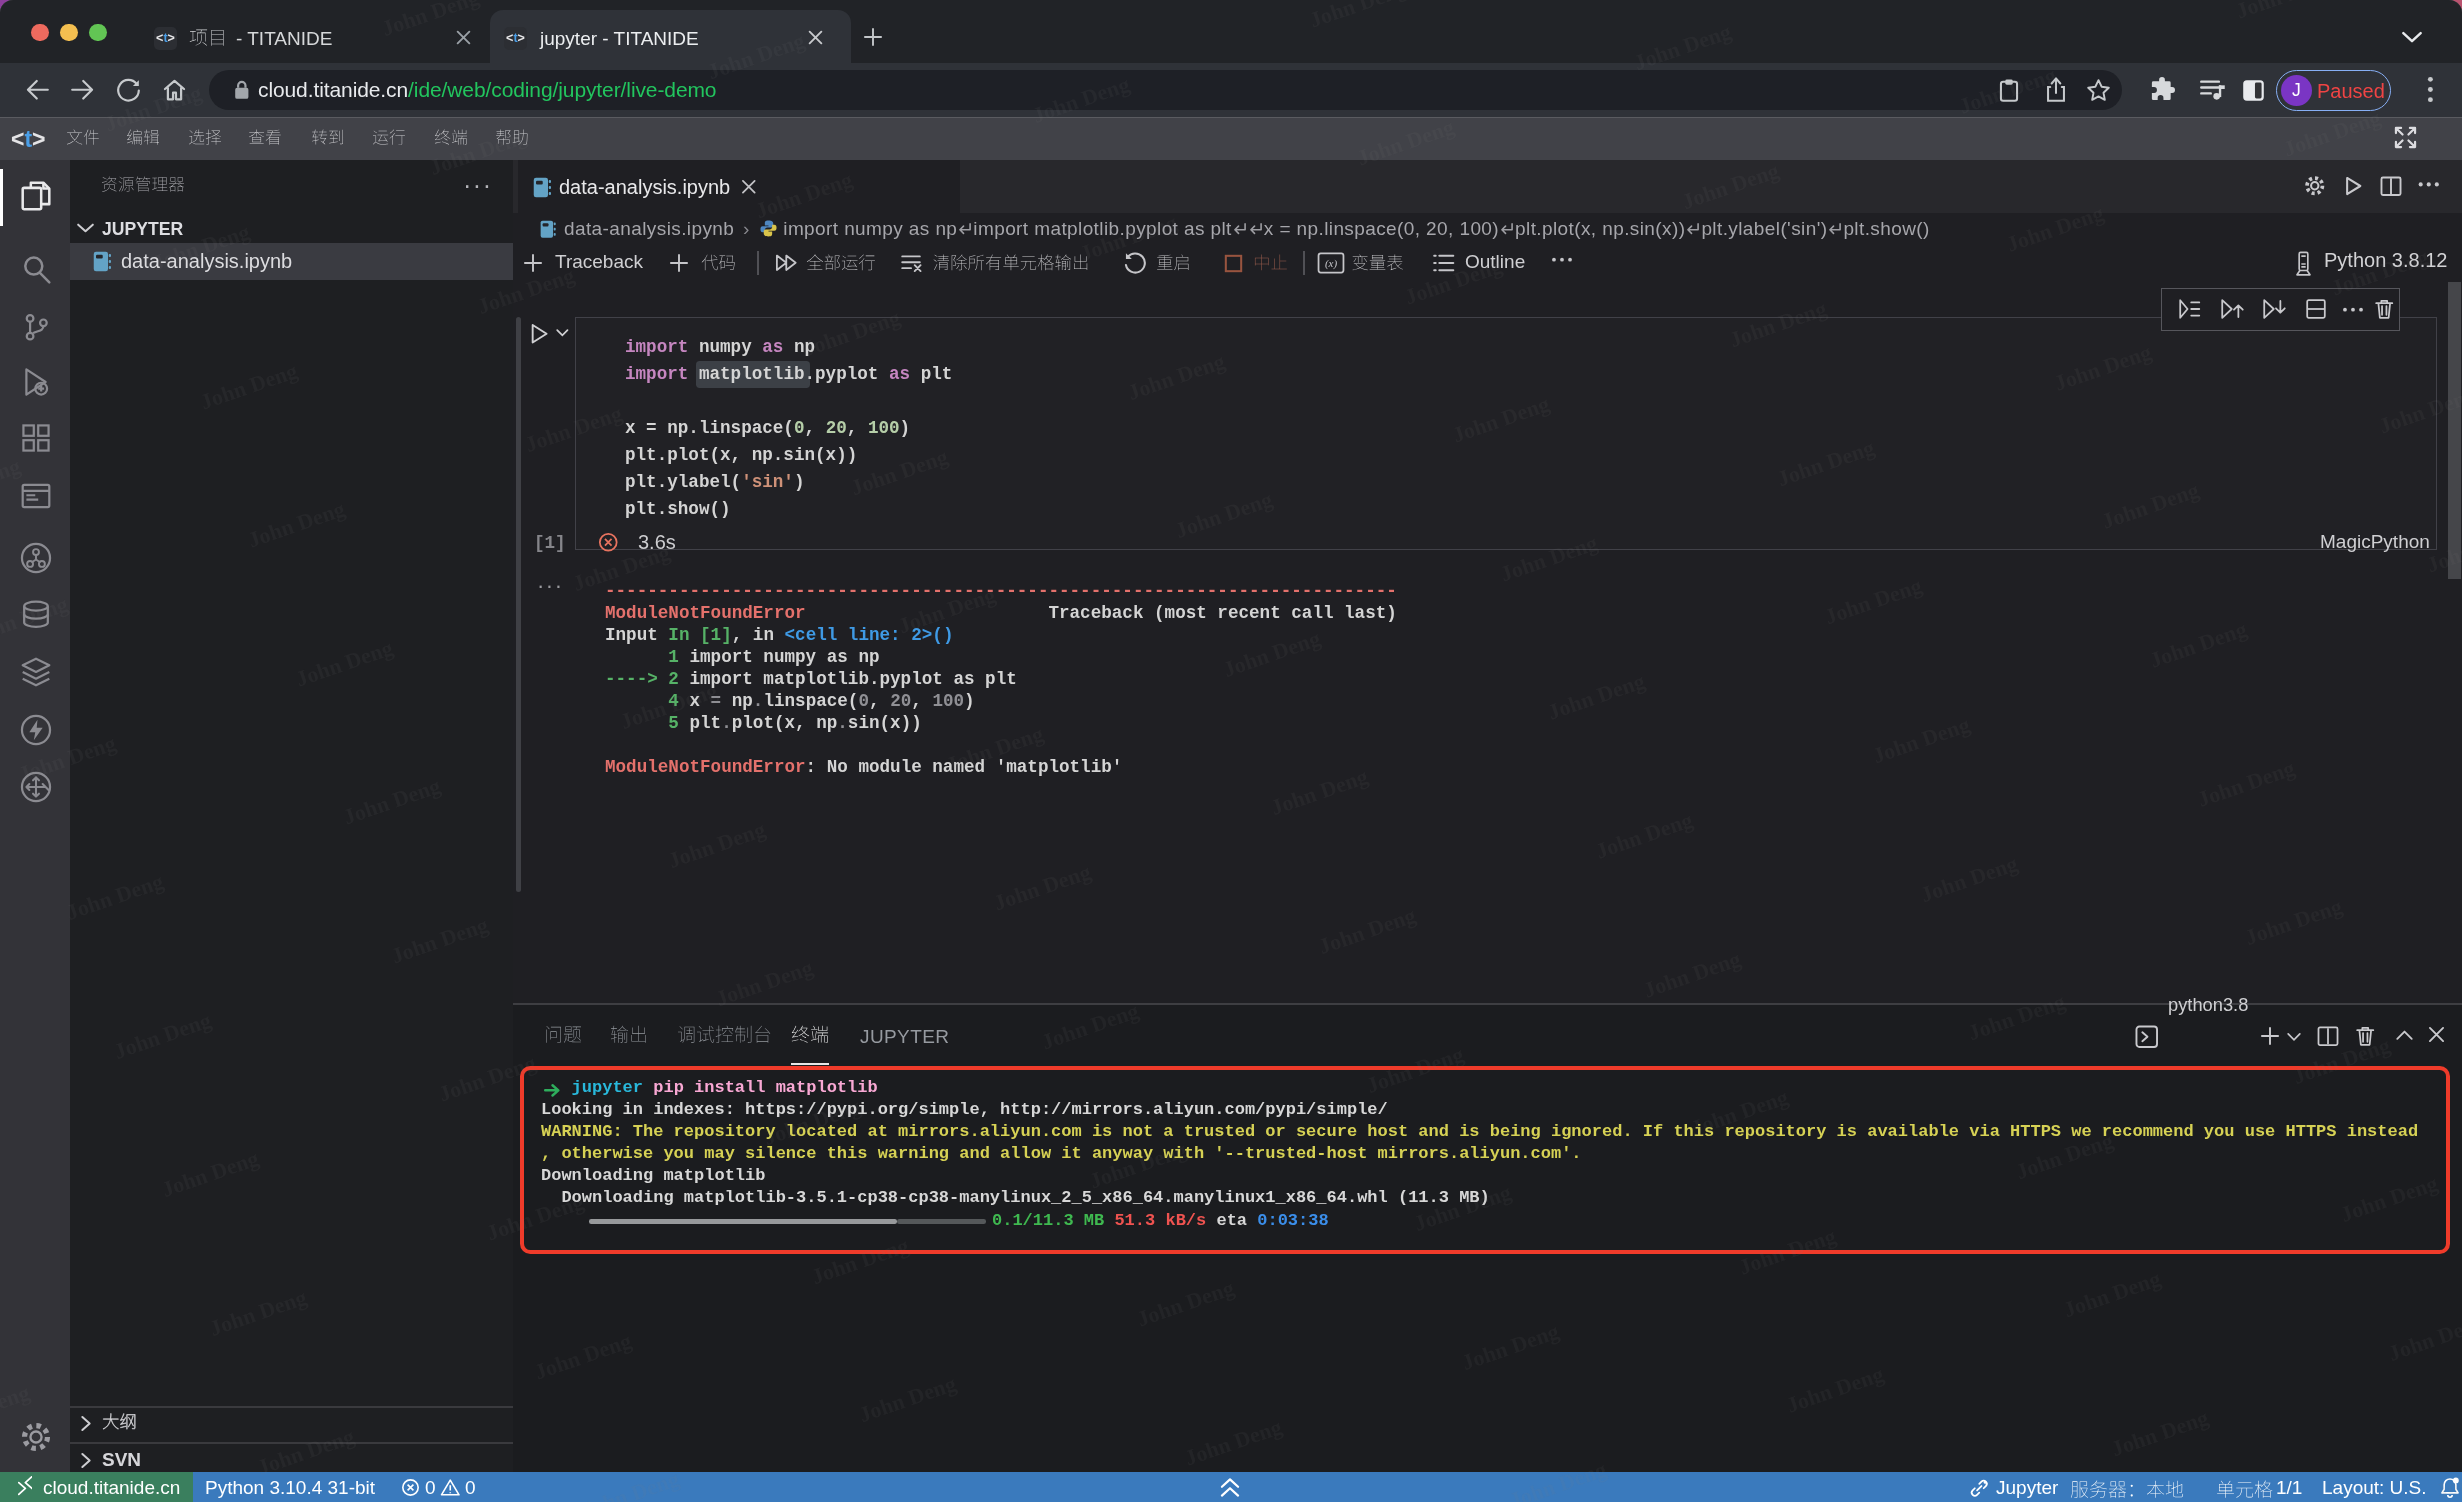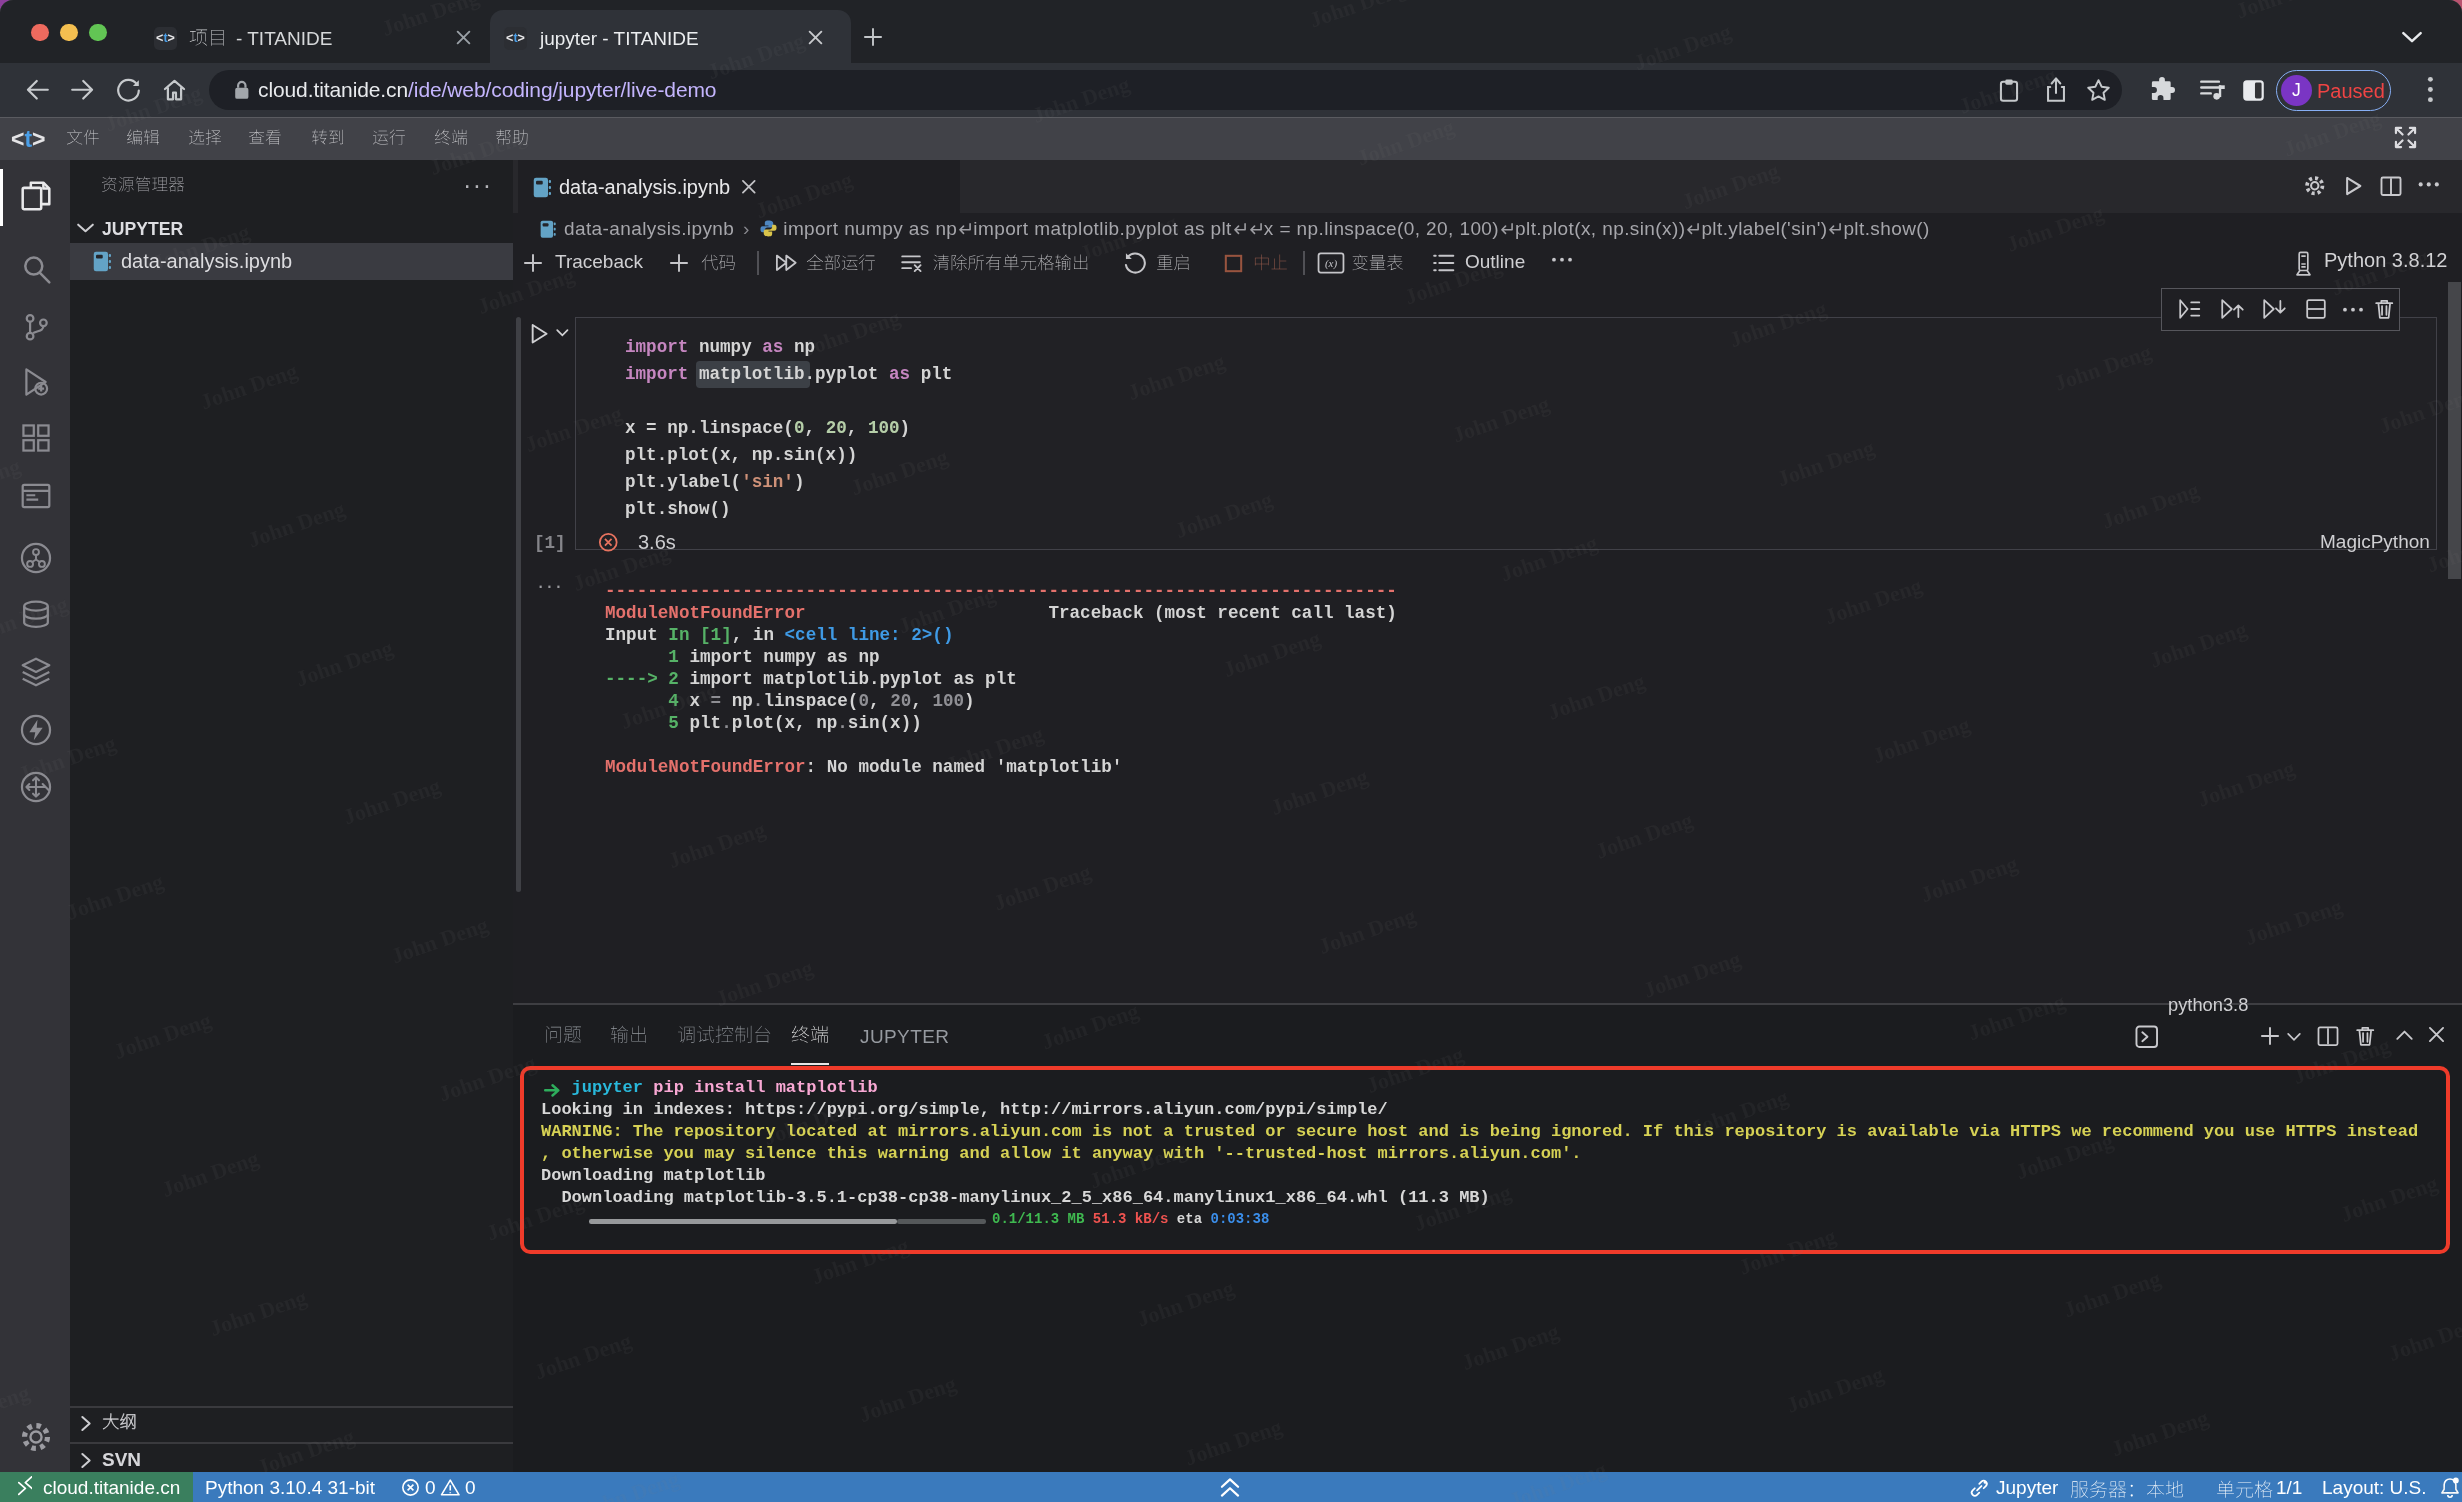--- a/index.html
+++ b/index.html
@@ -66,21 +66,21 @@
         <path d="M4 15L17 4l13 11M8 13v16h7v-9h4v9h7V13" stroke="#c6c9cc" stroke-width="3" fill="none" stroke-linecap="round" stroke-linejoin="round"></path>
       </svg>
     </div>
     <div class="ab" style="left:209px;top:70px;width:1913px;height:40px;border-radius:20px;background:#1e2026"></div>
     <div class="ab " style="left:233px;top:79px">
       <svg width="17.6" height="22" viewBox="0 0 24 30">
         <rect x="3" y="12" width="18" height="15" rx="2.5" fill="#a2a6ab"></rect>
         <path d="M7 12V9a5 5 0 0 1 10 0v3" stroke="#a2a6ab" stroke-width="3" fill="none"></path>
       </svg>
     </div>
-    <div class="ab " style="left:258px;top:78px"><span style="font-size:21px;letter-spacing:-0.1px;color:#e8eaed">cloud.titanide.cn<span style="color:#c4b5fd">/ide/web/coding/jupyter/live-demo</span></span></div>
+    <div class="ab " style="left:258px;top:78px"><span style="font-size:21px;letter-spacing:-0.1px;color:#e8eaed">cloud.titanide.cn<span style="color:#22c55e">/ide/web/coding/jupyter/live-demo</span></span></div>
     <div class="ab " style="left:1998px;top:78px">
       <svg width="22" height="25" viewBox="0 0 30 34">
         <rect x="4" y="5" width="22" height="26" rx="3" stroke="#c6c9cc" stroke-width="2.8" fill="none"></rect>
         <rect x="10" y="2" width="10" height="7" rx="2" fill="#c6c9cc"></rect>
       </svg>
     </div>
     <div class="ab " style="left:2045px;top:77px">
       <svg width="22" height="26" viewBox="0 0 30 36">
         <path d="M15 2v20M15 2l-6 7M15 2l6 7" stroke="#c6c9cc" stroke-width="2.8" fill="none" stroke-linecap="round"></path>
         <path d="M7 14H4v19h22V14h-3" stroke="#c6c9cc" stroke-width="2.8" fill="none" stroke-linecap="round"></path>
@@ -694,21 +694,21 @@
 <span style="color:#d6d154">, otherwise you may silence this warning and allow it anyway with '--trusted-host mirrors.aliyun.com'.</span>
 <span style="color:#d7d7d7">Downloading matplotlib</span>
 <span style="color:#d7d7d7">  Downloading matplotlib-3.5.1-cp38-cp38-manylinux_2_5_x86_64.manylinux1_x86_64.whl (11.3 MB)</span></div>
     <div class="ab " style="left:543px;top:1083px">
       <svg width="19" height="14.7" viewBox="0 0 26 20">
         <path d="M3 10h16M13 3l8 7-8 7" stroke="#2ead5c" stroke-width="3.4" fill="none" stroke-linecap="round" stroke-linejoin="round"></path>
       </svg>
     </div>
     <div class="ab" style="left:589px;top:1219px;width:308px;height:5.1px;border-radius:2.2px;background:#97999b"></div>
     <div class="ab" style="left:897px;top:1219px;width:89px;height:5.1px;border-radius:2.2px;background:#55585a"></div>
-    <div class="ab " style="left:992px;top:1211px"><span class="mono" style="font-size:14px"><span style="color:#3fb950">0.1/11.3 MB</span> <span style="color:#ef5350">51.3 kB/s</span> <span style="color:#d7d7d7">eta</span> <span style="color:#3b8eea">0:03:38</span></span></div>
+    <div class="ab " style="left:992px;top:1211px"><span class="mono" style="font-size:17px"><span style="color:#3fb950">0.1/11.3 MB</span> <span style="color:#ef5350">51.3 kB/s</span> <span style="color:#d7d7d7">eta</span> <span style="color:#3b8eea">0:03:38</span></span></div>
     <div class="ab" style="left:0;top:1472px;width:2462px;height:30px;background:#3a7abd"></div>
     <div class="ab" style="left:0;top:1472px;width:193px;height:30px;background:#3a7f5e"></div>
     <div class="ab " style="left:17.6px;top:1476px">
       <svg width="14.7" height="20.5" viewBox="0 0 20 28">
         <path d="M1 9l9 8-9 8M19 1l-9 8 9 8" stroke="#fff" stroke-width="2.4" fill="none" stroke-linecap="round" stroke-linejoin="round"></path>
       </svg>
     </div>
     <div class="ab " style="left:43px;top:1477px"><span style="font-size:19px;color:#fff">cloud.titanide.cn</span></div>
     <div class="ab " style="left:205px;top:1477px"><span style="font-size:19px;color:#fff">Python 3.10.4 31-bit</span></div>
     <div class="ab " style="left:401px;top:1478px">

